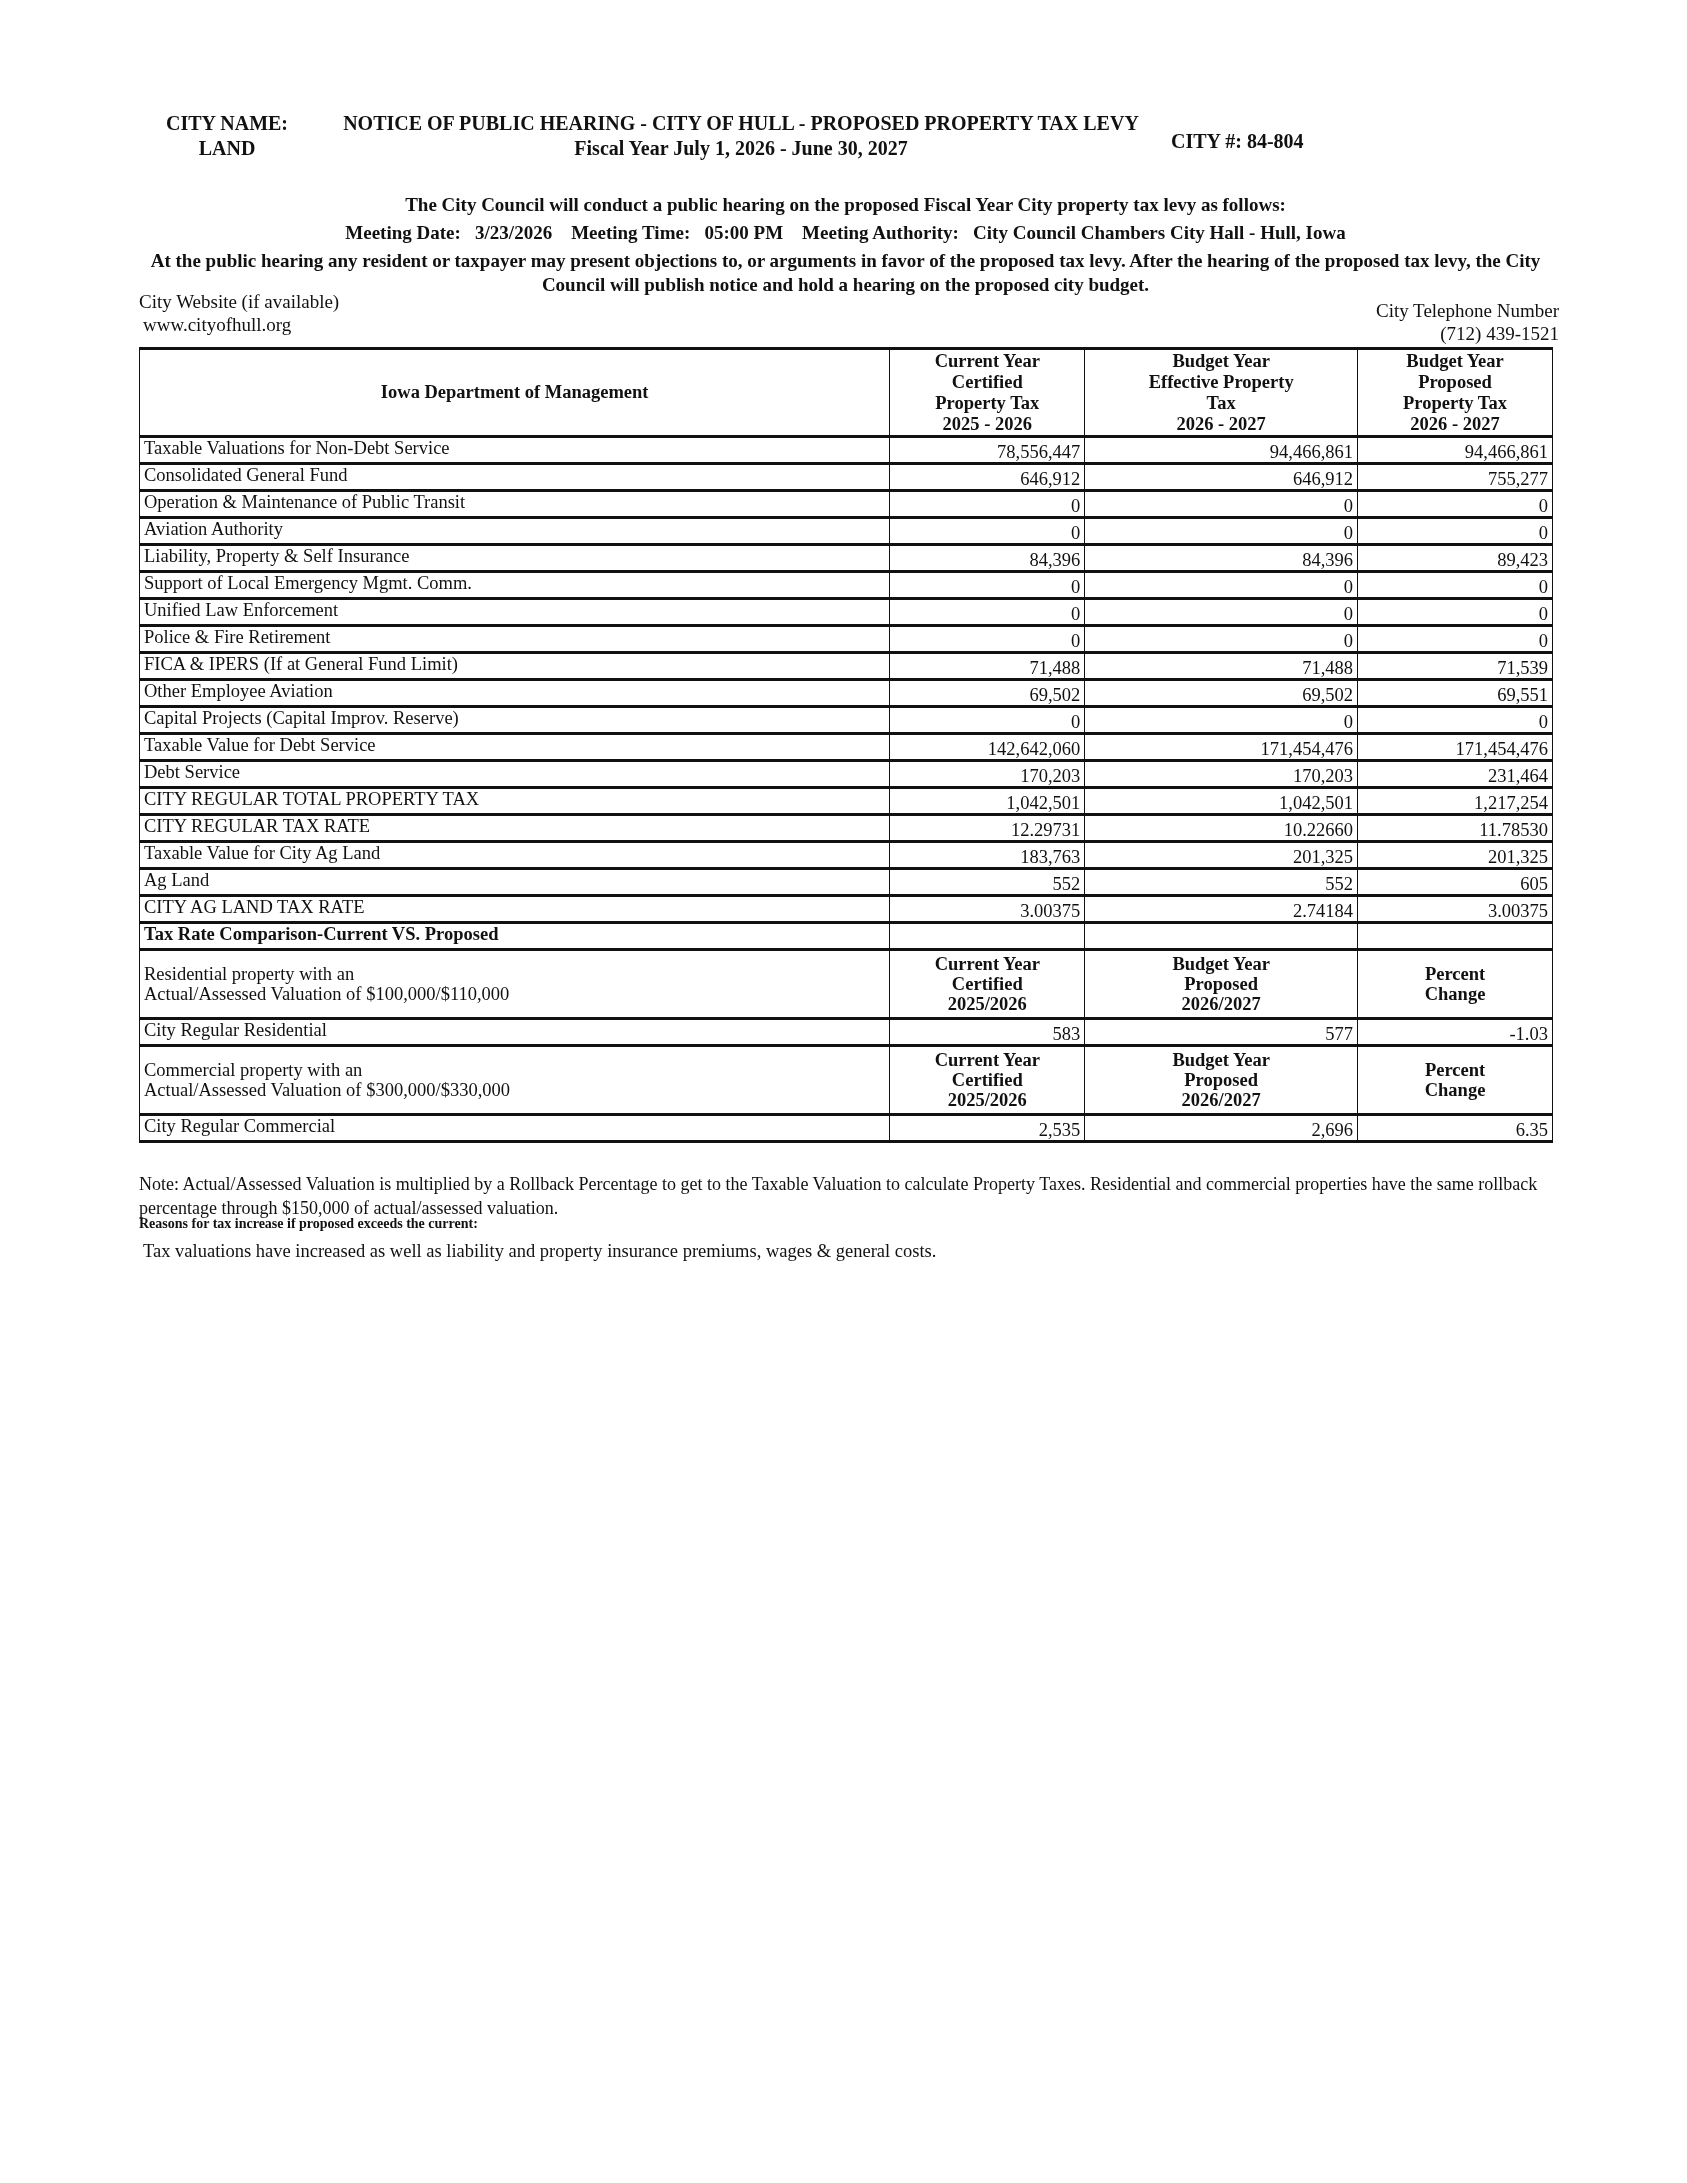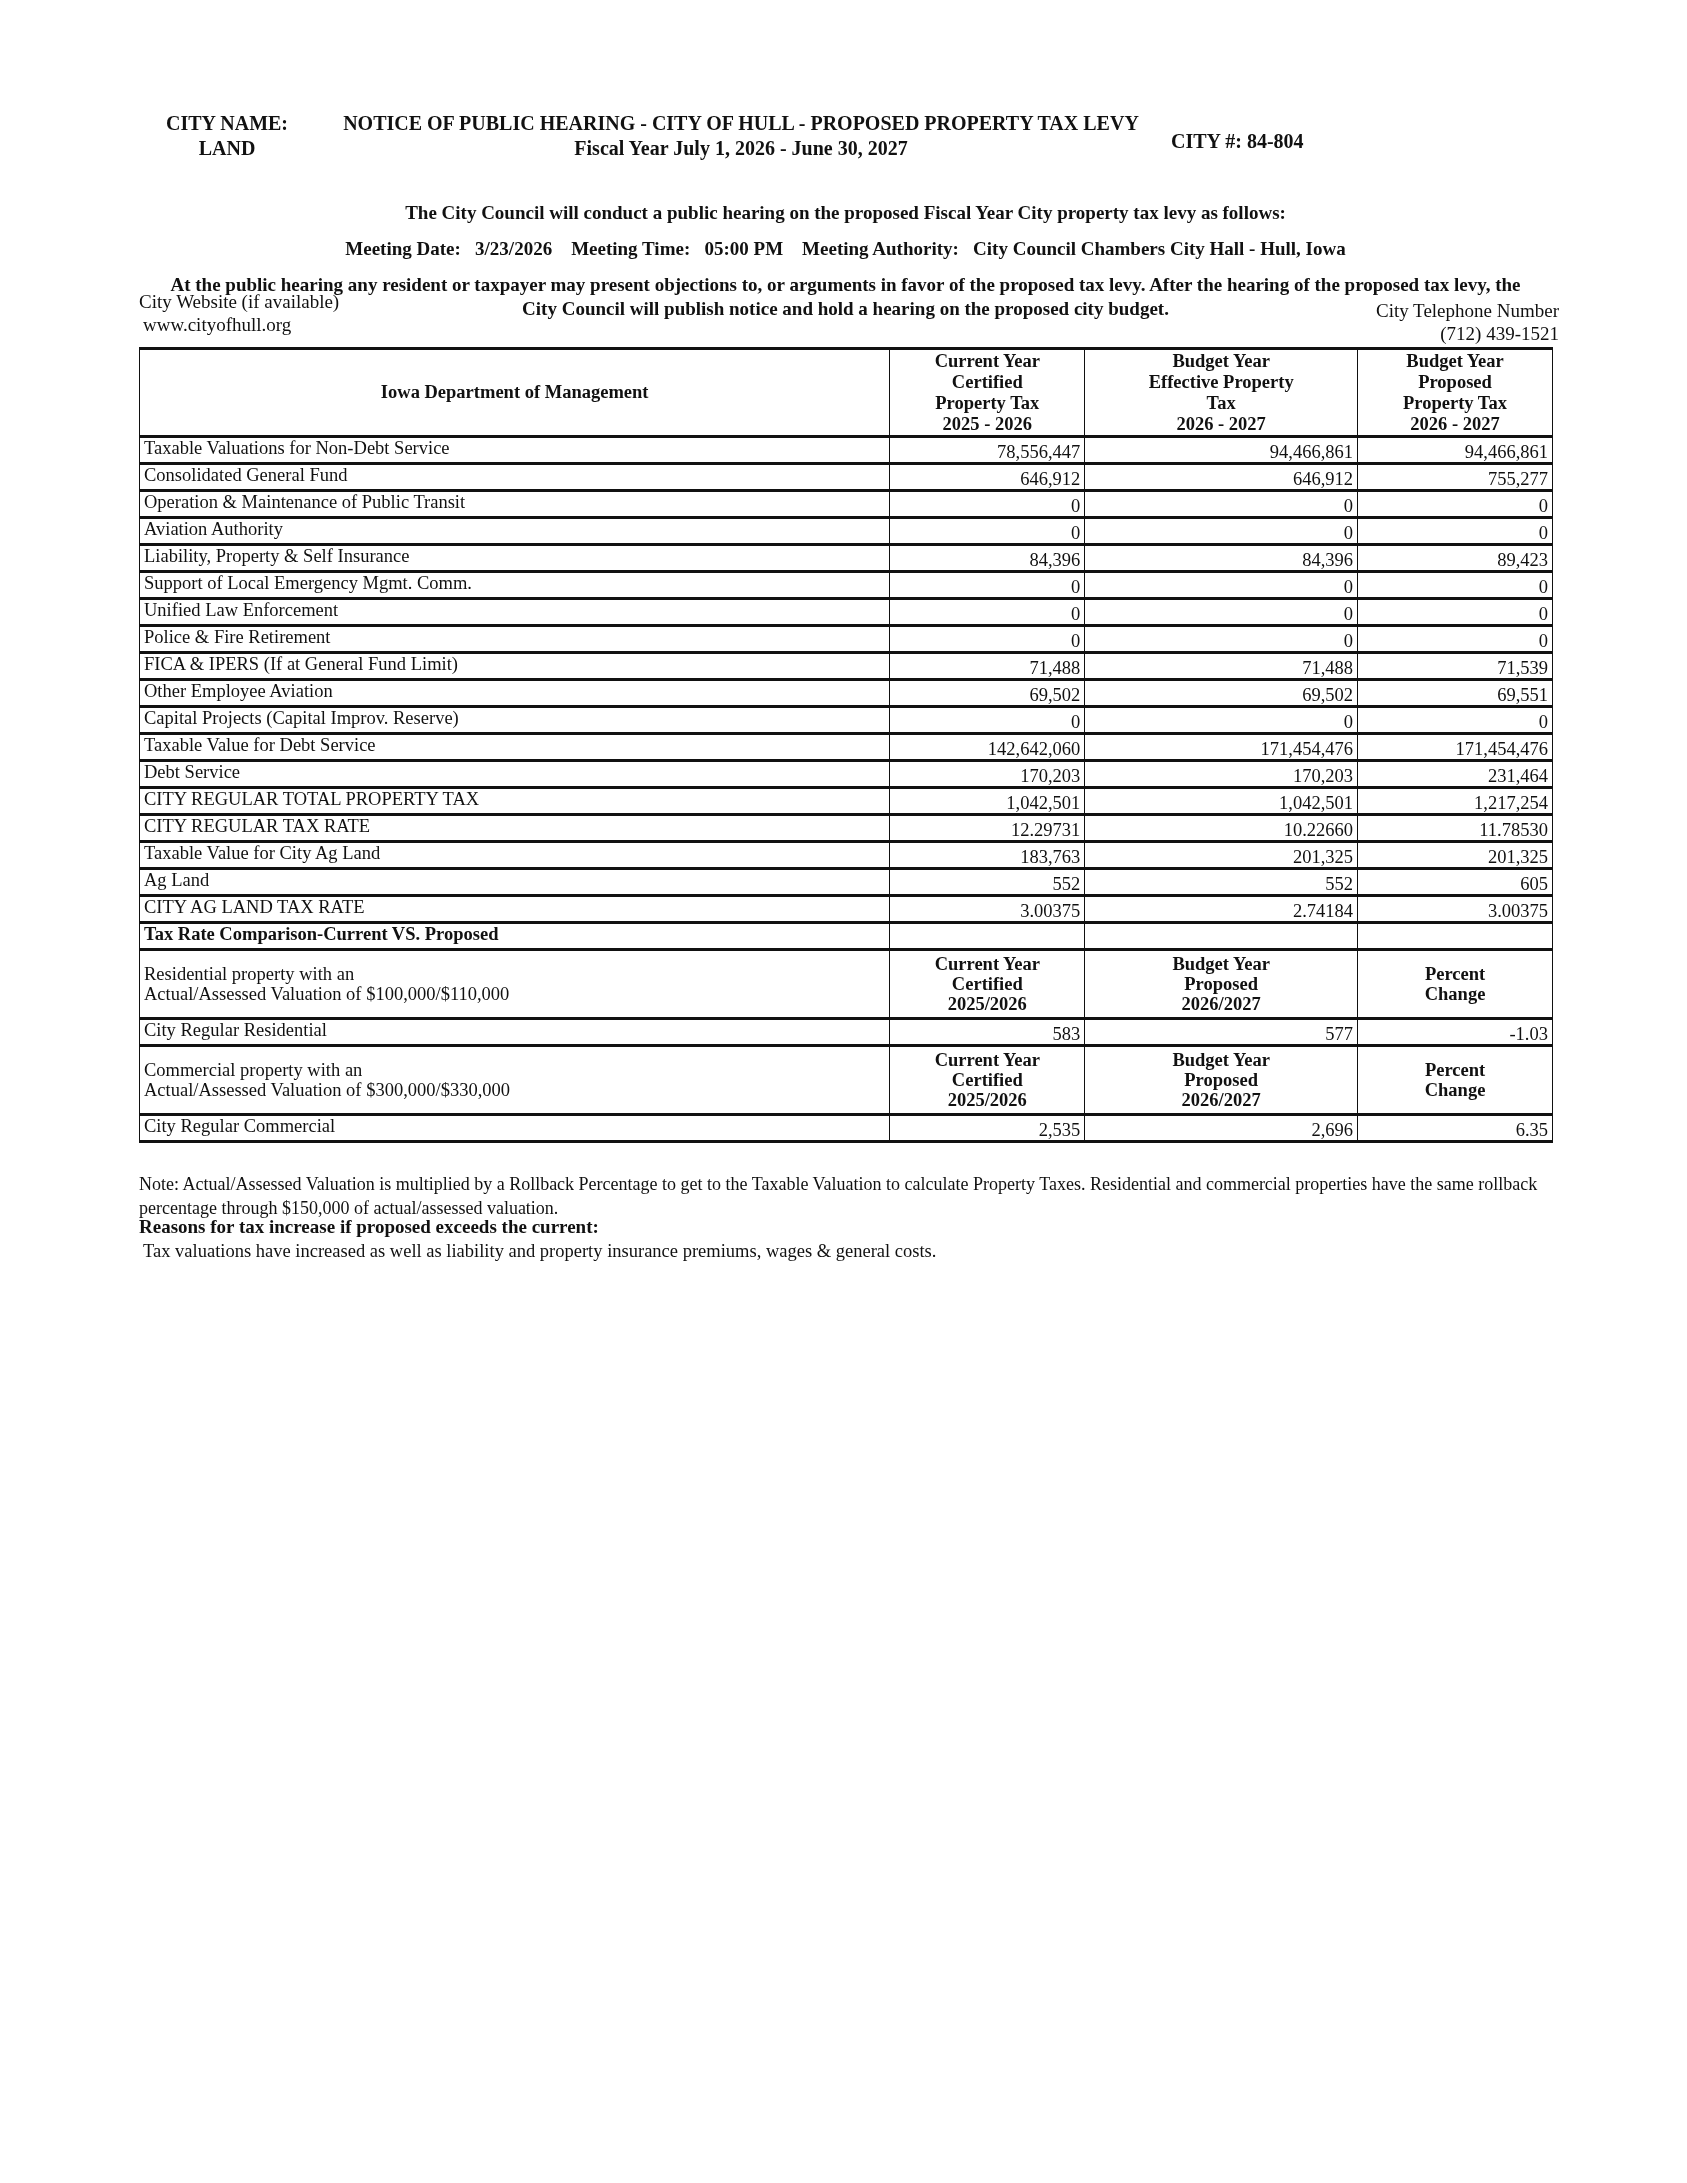--- a/index.html
+++ b/index.html
@@ -7,21 +7,21 @@
     width: 1687px; height: 2183px; position: relative; overflow: hidden;
     font-family: "Liberation Serif", "DejaVu Serif", serif; color: #111;
   }
   .abs { position: absolute; }
 
   #city-name-block { left: 151px; top: 111px; width: 152px; font-size: 20px; font-weight: bold; line-height: 25px; text-align: center; }
   #title-block { left: 311px; top: 111px; width: 860px; font-size: 20px; font-weight: bold; line-height: 25px; text-align: center; }
   #city-number { left: 1171px; top: 130px; width: 192px; font-size: 20px; font-weight: bold; }
 
   #intro { left: 139px; top: 189px; width: 1413px; font-size: 19px; font-weight: bold; text-align: center; line-height: 24px; }
-  #intro div { margin: 12px; text-align: center; }
+  #intro div { margin: 4px; text-align: center; }
 
   #website-block { left: 139px; top: 291px; font-size: 19px; line-height: 22.5px; }
   #phone-block { left: 1257px; top: 300px; width: 302px; font-size: 19px; line-height: 22.5px; text-align: right; }
 
   table#levy-table {
     position: absolute; left: 139px; top: 347px; width: 1414px;
     border-collapse: collapse; font-size: 18.5px;
   }
   #levy-table td {
     border: 1.3px solid #111; border-top: 3.3px solid #111;
@@ -30,21 +30,21 @@
   #levy-table td.num { text-align: right; vertical-align: bottom; padding-bottom: 0; }
   #levy-table td.lbl { text-align: left; padding-left: 4px; }
   #levy-table tr.hdr td { text-align: center; font-weight: bold; vertical-align: middle; height: 85px; line-height: 21px; }
   #levy-table tr.cmp td { height: 66px; vertical-align: middle; }
   #levy-table tr.cmp td.hc { text-align: center; font-weight: bold; line-height: 20px; }
   #levy-table tr.secthead td { font-weight: bold; }
   #levy-table tr.last td { border-bottom: 3.3px solid #111; }
   col.c0 { width: 751px; } col.c1 { width: 195px; } col.c2 { width: 273px; } col.c3 { width: 195px; }
 
   #note { left: 139px; top: 1172px; width: 1422px; font-size: 18px; line-height: 24px; }
-  #reasons-heading { left: 139px; top: 1216px; font-size: 19px; font-weight: bold; }
+  #reasons-heading { left: 139px; top: 1216px; font-size: 14px; font-weight: bold; }
   #reasons-text { left: 143px; top: 1241px; font-size: 18.5px; }
 </style>
 </head>
 <body>
 
 <div id="city-name-block" class="abs">
   <div>CITY NAME:</div>
   <div>LAND</div>
 </div>
 

